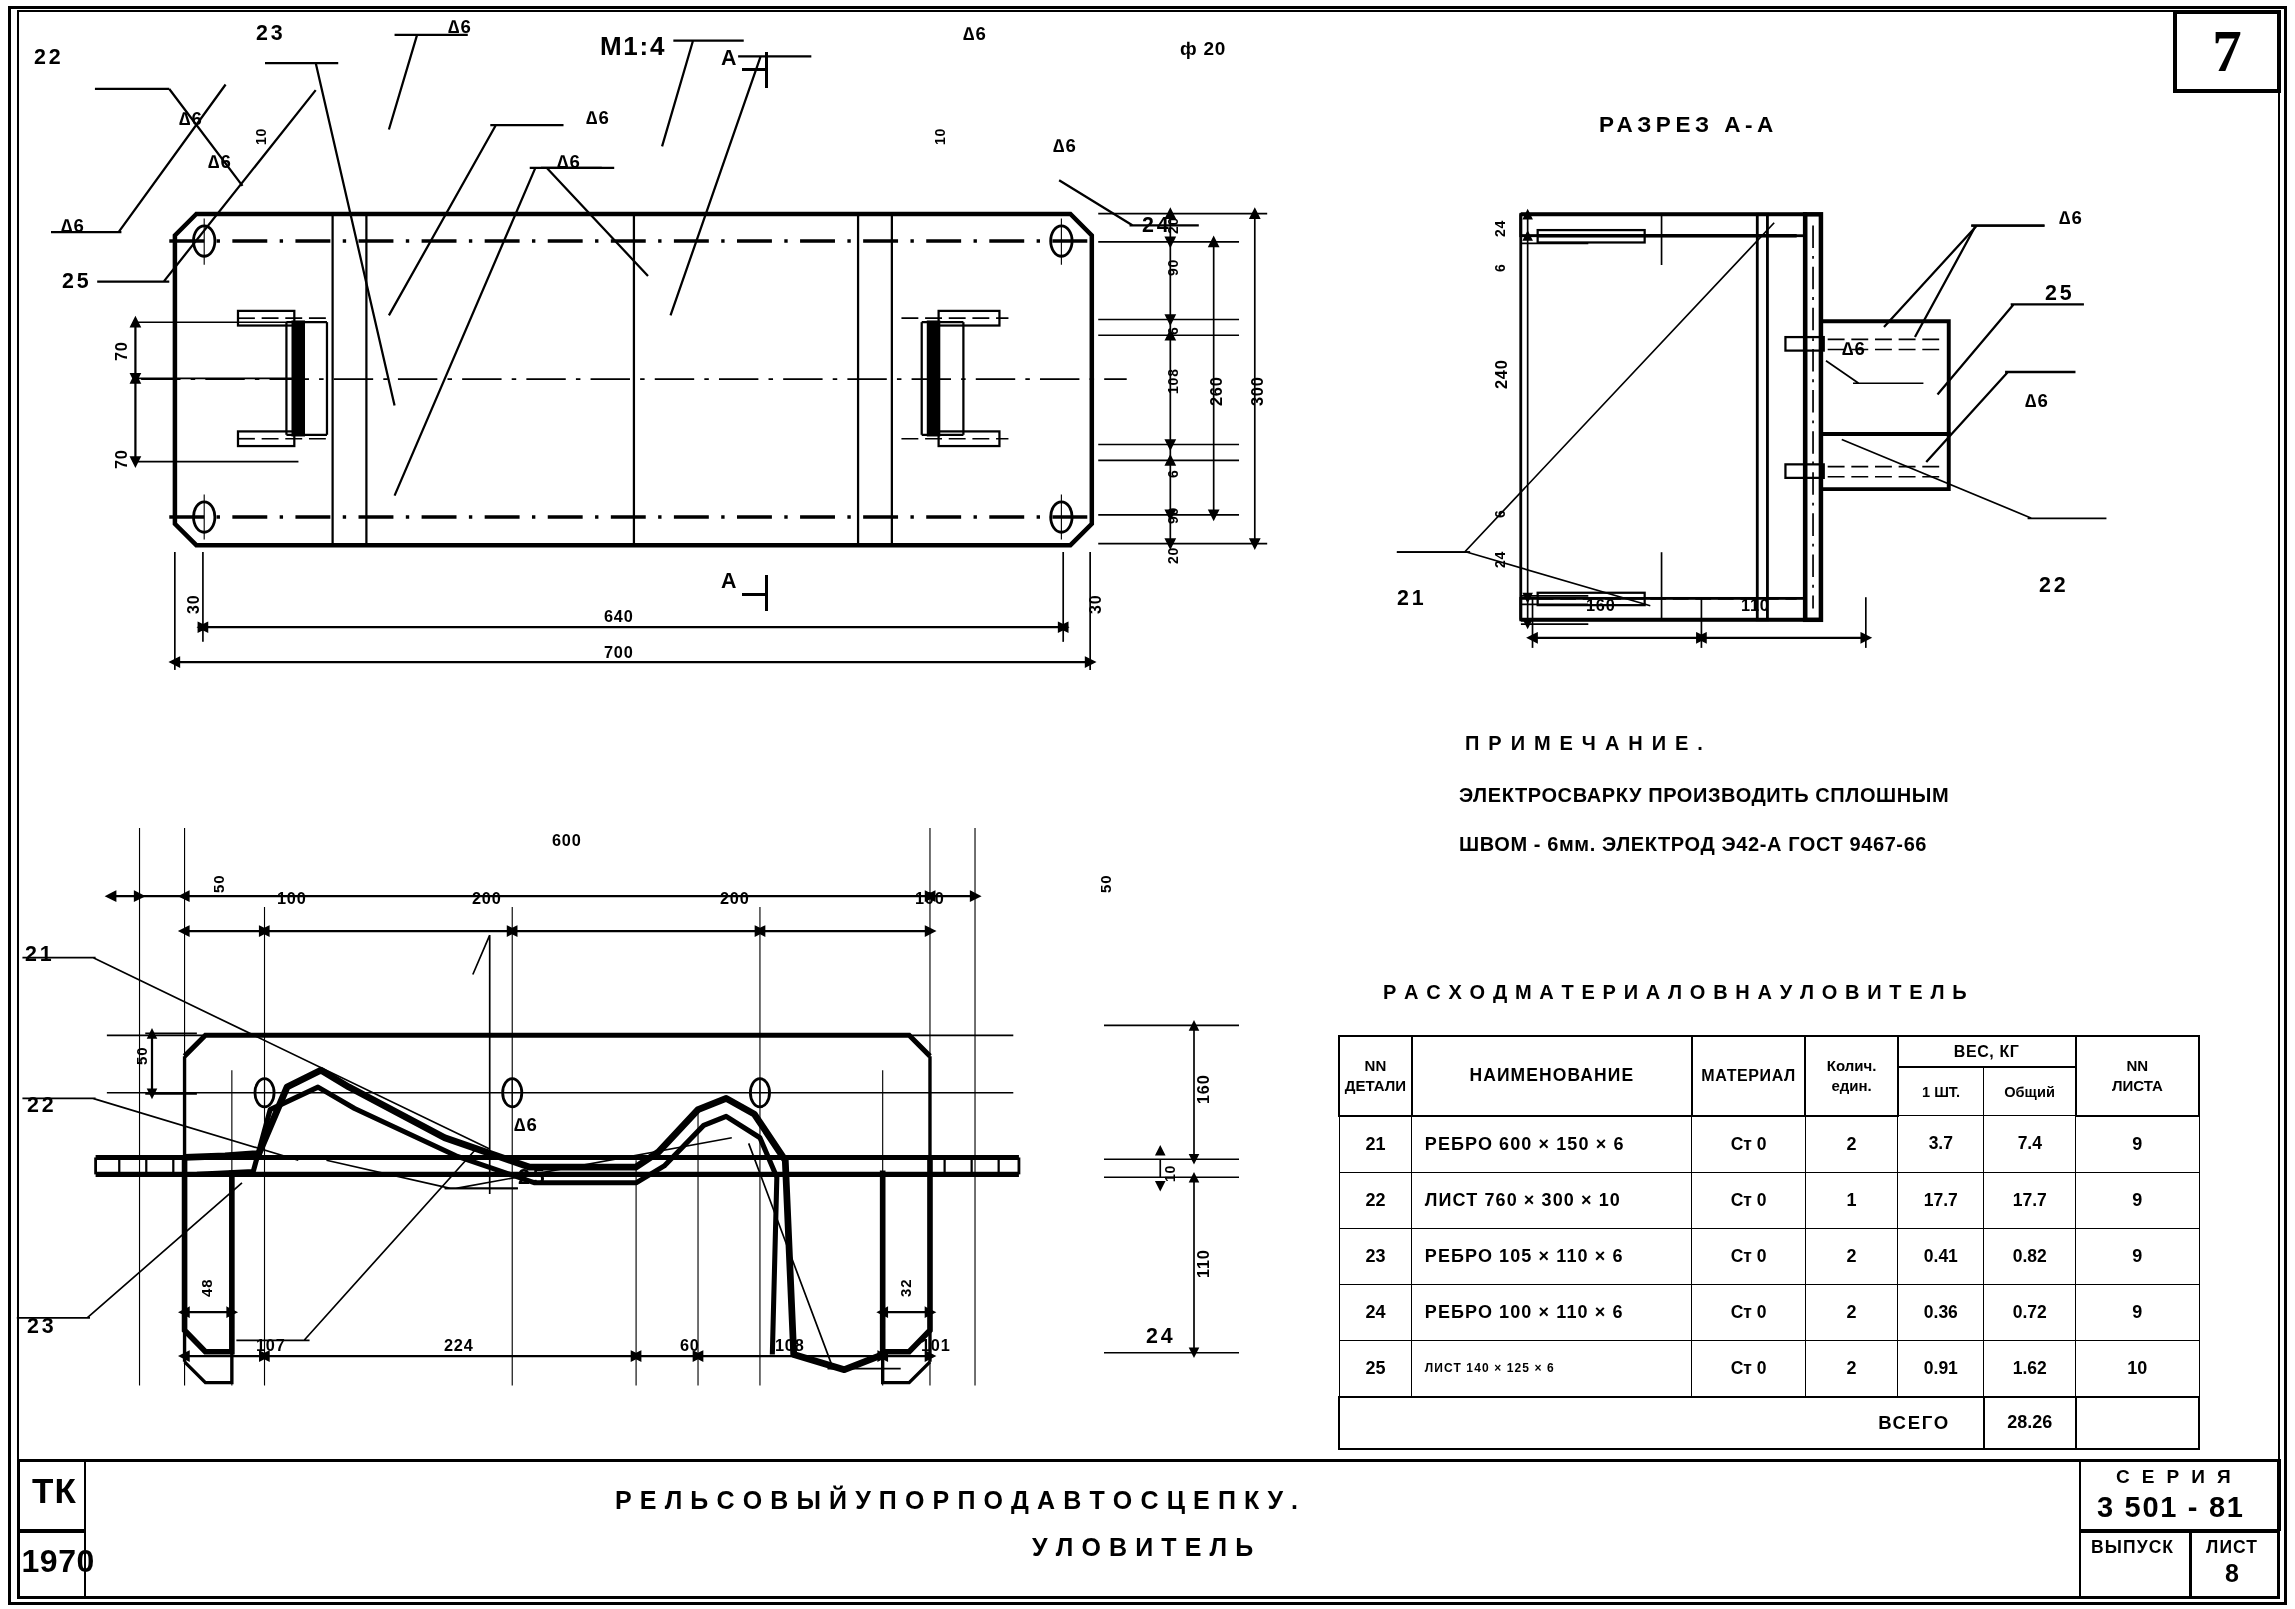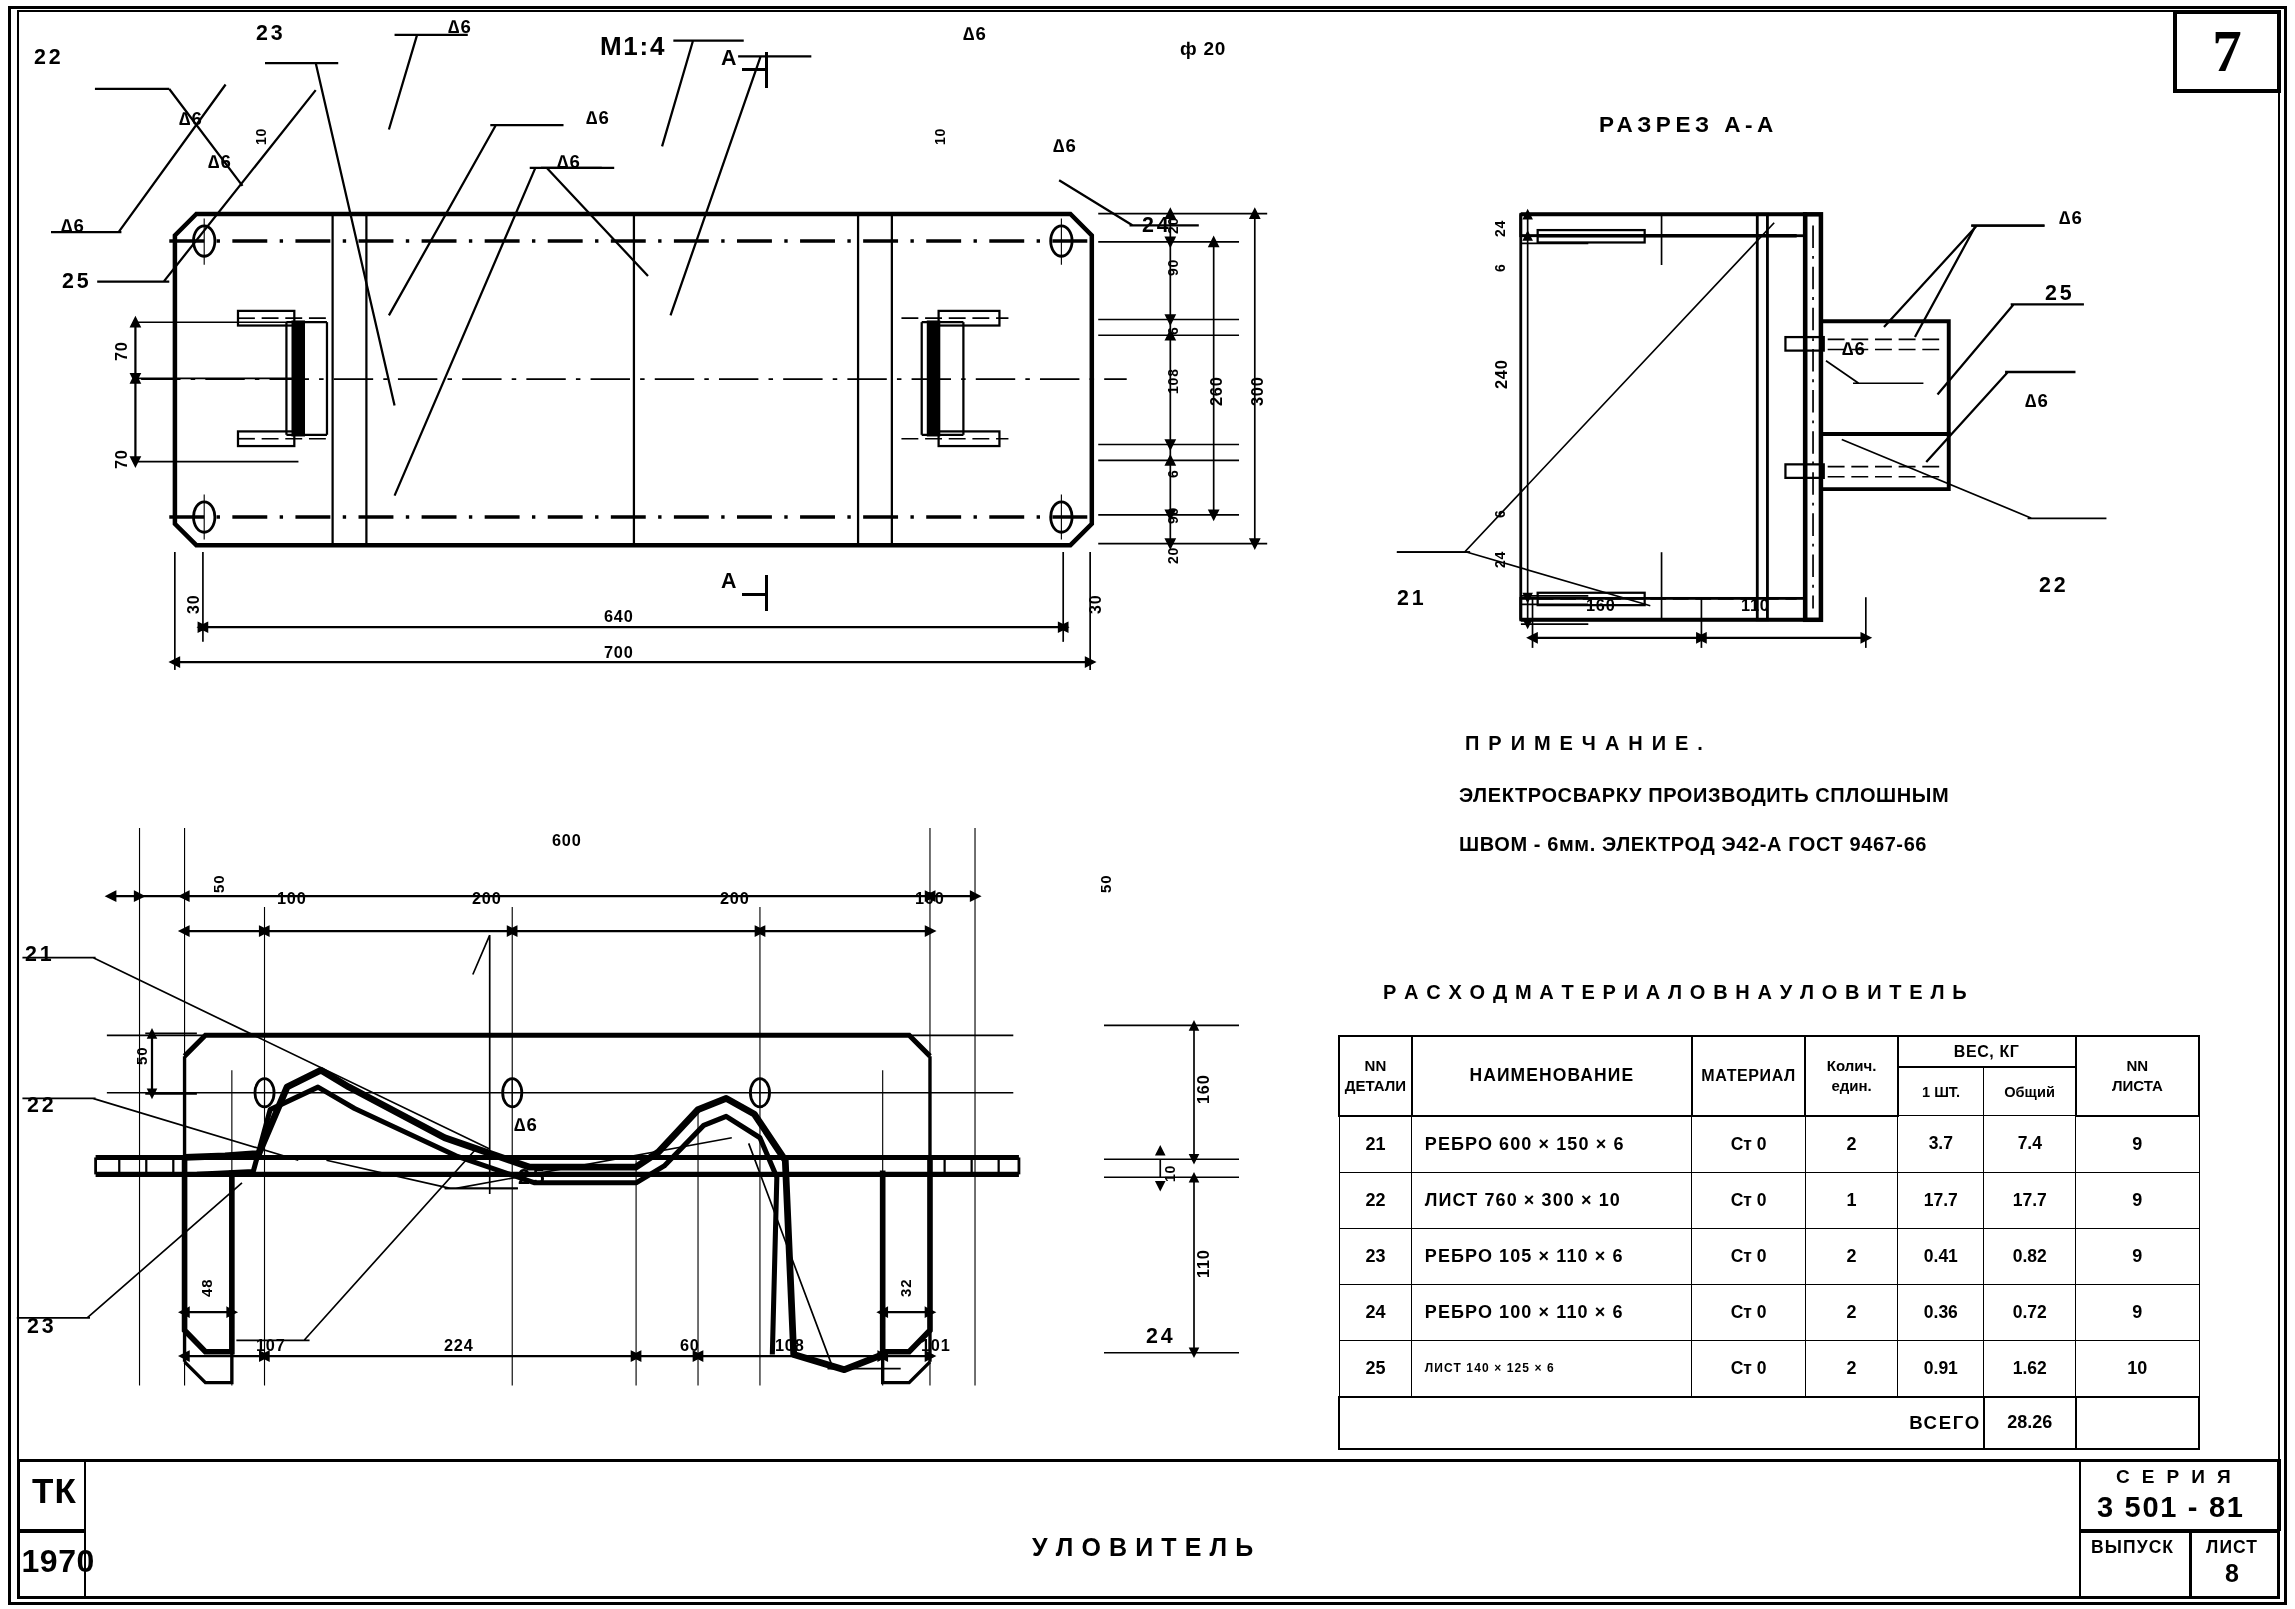--- a/index.html
+++ b/index.html
@@ -537,34 +537,35 @@
       <tr>
         <td style="height:55px;font-size:18px;">25</td>
         <td class="name" style="font-size:12px;">ЛИСТ   140 × 125 × 6</td>
         <td style="font-size:17.5px;">Ст 0</td>
         <td style="font-size:18px;">2</td>
         <td style="font-size:17.5px;">0.91</td>
         <td style="font-size:17.5px;">1.62</td>
         <td style="font-size:18px;">10</td>
       </tr>
       <tr>
-        <td colspan="5" style="height:50px;font-size:18.6px;letter-spacing:1.7px;text-align:right;padding-right:2px;border-width:2.8px;">ВСЕГО</td>
+        <td colspan="5" style="height:50px;font-size:18.6px;letter-spacing:1.7px;text-align:right;padding-right:33px;border-width:2.8px;">ВСЕГО</td>
         <td style="font-size:18px;border-width:2.8px;">28.26</td>
         <td style="border-width:2.8px;"></td>
       </tr>
     </tbody>
   </table>
 
   <div class="tb" style="left:17px;top:1459px;width:2263px;height:140px;border-width:3.4px;"></div>
 
   <div class="tb" style="left:17px;top:1459px;width:69px;height:72px;border-width:2.8px;"></div>
   <div class="tb" style="left:17px;top:1531px;width:69px;height:68px;border-width:2.8px;"></div>
   <div class="tbtxt" style="left:32px;top:1471px;font-size:35px;letter-spacing:1.1px;">ТК</div>
   <div class="tbtxt" style="left:21.4px;top:1543px;font-size:32px;letter-spacing:0.6px;">1970</div>
 
+  <div class="tbtxt" style="left:615px;top:1486px;font-size:25px;letter-spacing:0.6px;">Р Е Л Ь С О В Ы Й   У П О Р   П О Д   А В Т О С Ц Е П К У .</div>
   <div class="tbtxt" style="left:1032px;top:1533px;font-size:25px;letter-spacing:0.6px;">У Л О В И Т Е Л Ь</div>
 
   <div class="tb" style="left:2079px;top:1459px;width:202px;height:72px;border-width:2.8px;"></div>
   <div class="tb" style="left:2079px;top:1531px;width:112px;height:68px;border-width:2.8px;"></div>
   <div class="tb" style="left:2190px;top:1531px;width:90px;height:68px;border-width:2.8px;"></div>
   <div class="tbtxt" style="left:2116px;top:1466px;font-size:19px;letter-spacing:3.4px;">С Е Р И Я</div>
   <div class="tbtxt" style="left:2097px;top:1491px;font-size:29px;letter-spacing:1.7px;">3 501 - 81</div>
   <div class="tbtxt" style="left:2091px;top:1537px;font-size:17.5px;letter-spacing:1.1px;">ВЫПУСК</div>
   <div class="tbtxt" style="left:2206px;top:1537px;font-size:17.5px;letter-spacing:1.1px;">ЛИСТ</div>
   <div class="tbtxt" style="left:2225px;top:1559px;font-size:25px;">8</div>

